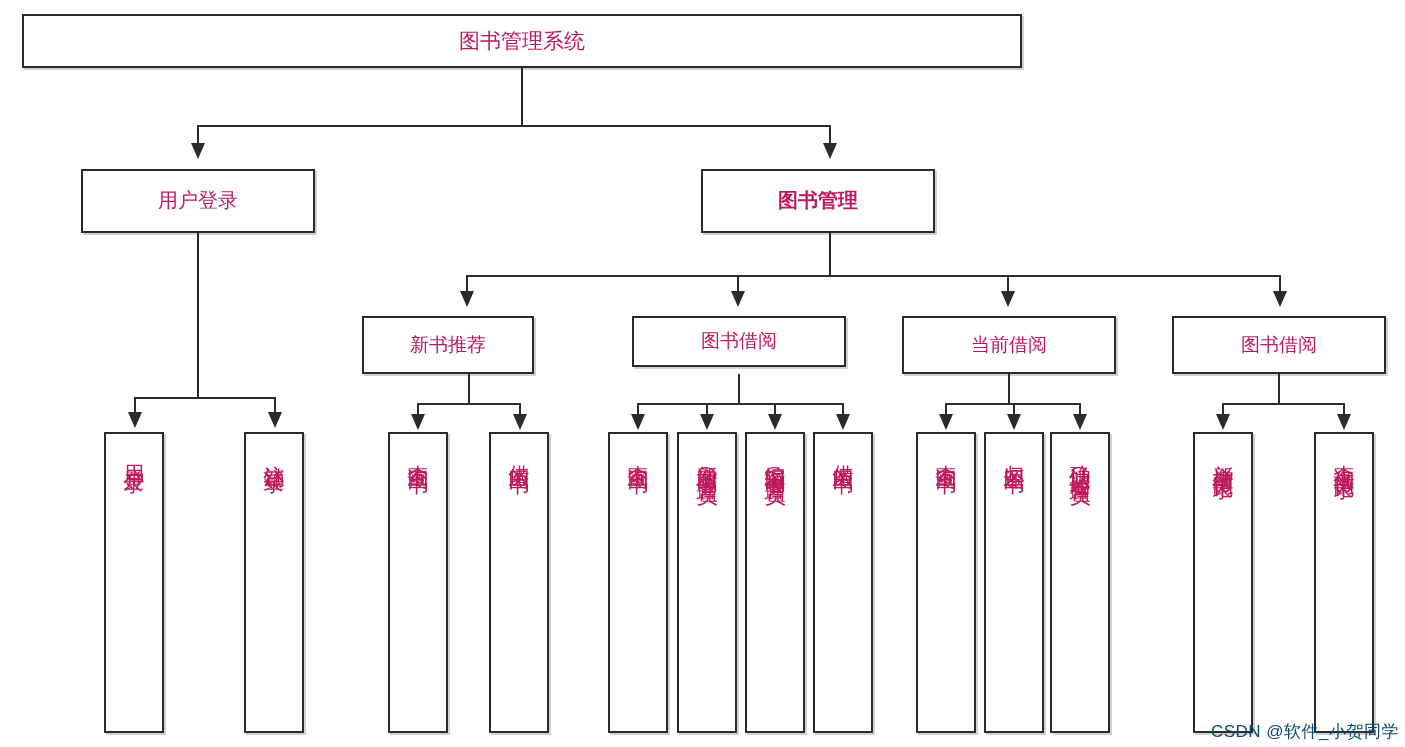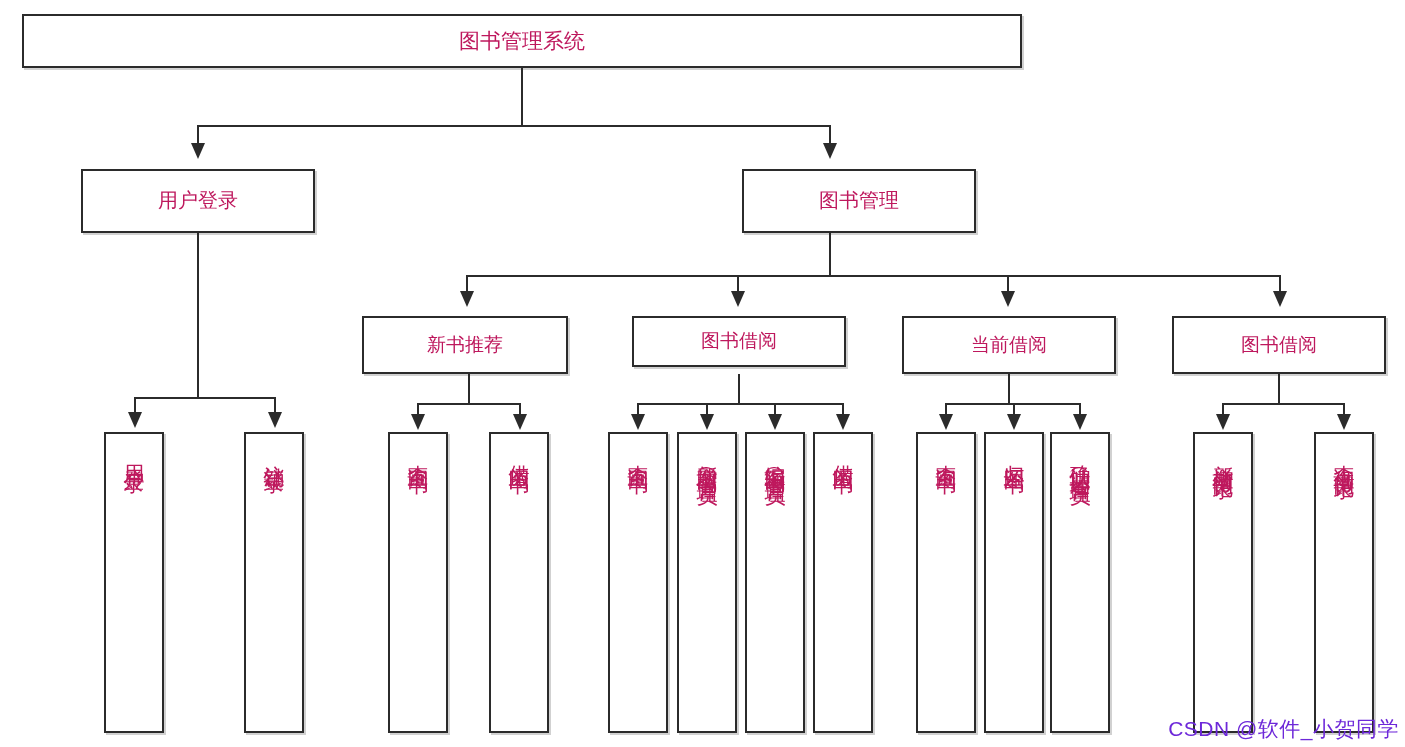--- a/index.html
+++ b/index.html
@@ -75,22 +75,22 @@
     height: 0;
     border-left: 7px solid transparent;
     border-right: 7px solid transparent;
     border-top: 16px solid #2b2b2b;
   }
   
   #watermark {
     position: absolute;
     right: 6px;
     bottom: 4px;
-    font-size: 21px;
-    color: #6d28d9;
+    font-size: 17px;
+    color: #0c4a6e;
     letter-spacing: 0.5px;
     user-select: none;
     white-space: nowrap;
   }
 </style>
 </head>
 <body>
 
 <div id="canvas">
 
@@ -103,21 +103,21 @@
   <div class="hline" style="left:197px; top:125px; width:634px;"></div>
 
   <div class="vline" style="left:197px; top:125px; height:20px;"></div>
   <div class="arrow" style="left:191px; top:143px;"></div>
   <div class="vline" style="left:829px; top:125px; height:20px;"></div>
   <div class="arrow" style="left:823px; top:143px;"></div>
 
   <div class="node level-1 shadow" style="left:81px; top:169px; width:234px; height:64px;">
     <span class="node-label">用户登录</span>
   </div>
-  <div class="node level-1 shadow" style="left:742px; top:169px; width:234px; height:64px;">
+  <div class="node level-1 shadow" style="left:701px; top:169px; width:234px; height:64px;font-weight:bold;">
     <span class="node-label">图书管理</span>
   </div>
 
   <div class="vline" style="left:197px; top:233px; height:164px;"></div>
   <div class="hline" style="left:134px; top:397px; width:142px;"></div>
   <div class="vline" style="left:134px; top:397px; height:17px;"></div>
   <div class="arrow" style="left:128px; top:412px;"></div>
   <div class="vline" style="left:274px; top:397px; height:17px;"></div>
   <div class="arrow" style="left:268px; top:412px;"></div>
 
@@ -125,21 +125,21 @@
   <div class="hline" style="left:466px; top:275px; width:815px;"></div>
   <div class="vline" style="left:466px; top:275px; height:18px;"></div>
   <div class="arrow" style="left:460px; top:291px;"></div>
   <div class="vline" style="left:737px; top:275px; height:18px;"></div>
   <div class="arrow" style="left:731px; top:291px;"></div>
   <div class="vline" style="left:1007px; top:275px; height:18px;"></div>
   <div class="arrow" style="left:1001px; top:291px;"></div>
   <div class="vline" style="left:1279px; top:275px; height:18px;"></div>
   <div class="arrow" style="left:1273px; top:291px;"></div>
 
-  <div class="node level-2 shadow" style="left:362px; top:316px; width:206px; height:58px;">
+  <div class="node level-2 shadow" style="left:362px; top:316px; width:172px; height:58px;">
     <span class="node-label">新书推荐</span>
   </div>
   <div class="node level-2 shadow" style="left:632px; top:316px; width:214px; height:51px;">
     <span class="node-label">图书借阅</span>
   </div>
   <div class="node level-2 shadow" style="left:902px; top:316px; width:214px; height:58px;">
     <span class="node-label">当前借阅</span>
   </div>
   <div class="node level-2 shadow" style="left:1172px; top:316px; width:214px; height:58px;">
     <span class="node-label">图书借阅</span>

